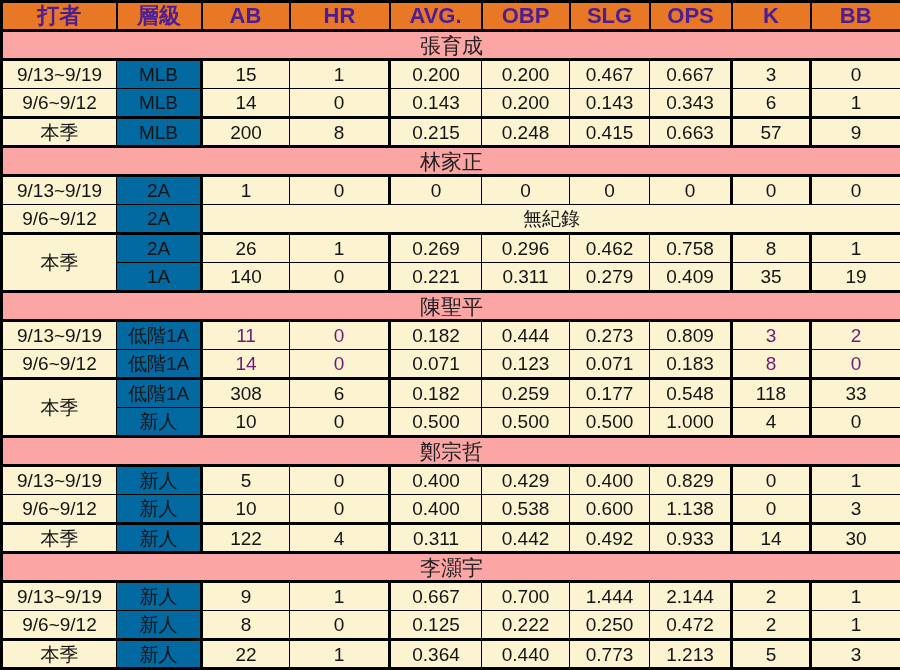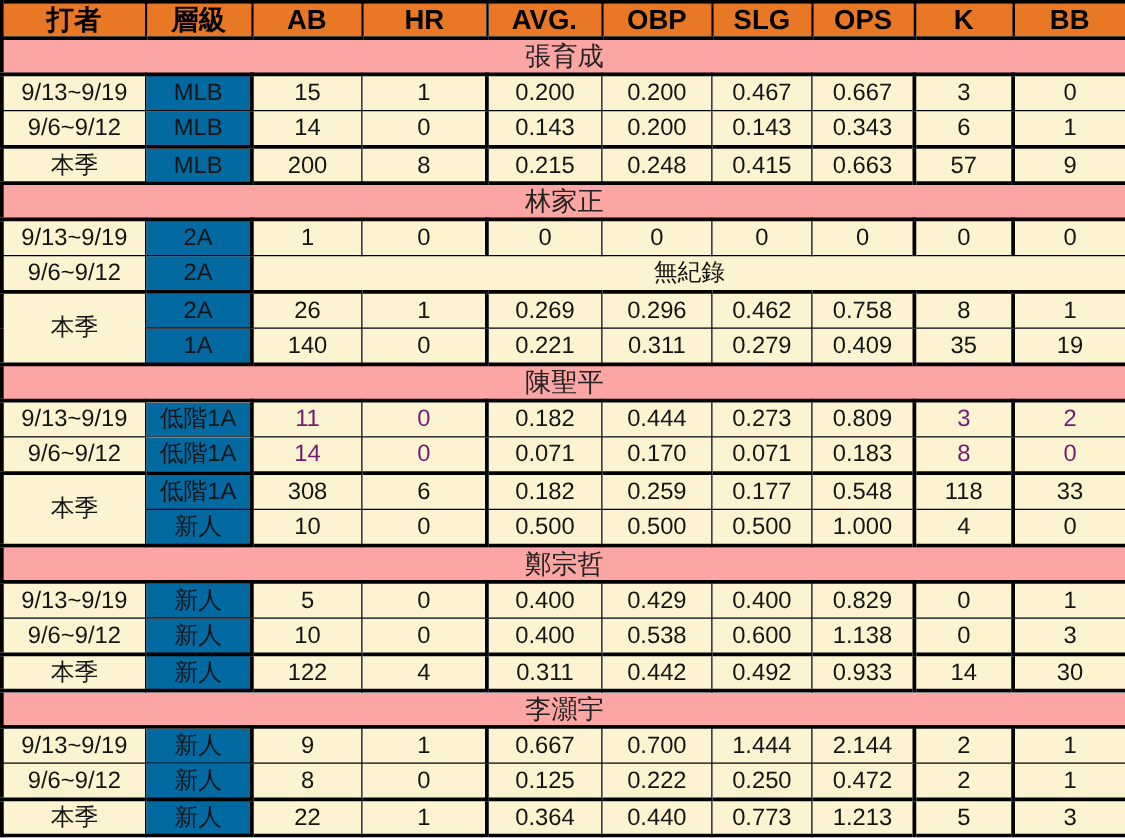--- a/index.html
+++ b/index.html
@@ -25,21 +25,21 @@
     vertical-align: middle;
     padding: 0;
     overflow: hidden;
     white-space: nowrap;
     font-size: 19px;
     color: #141414;
     line-height: 1;
   }
   thead th {
     background: #E97826;
-    color: #000000;
+    color: #4c1d95;
     font-weight: 700;
     font-size: 22px;
     border-left-width: 2px;
     border-bottom-width: 3px;
   }
   thead th:first-child { border-left-width: 3px; }
   tr.band td {
     background: #fca5a5;
     font-size: 21px;
     color: #222;
@@ -182,21 +182,21 @@
       <td class="cream">0.809</td>
       <td class="cream tl dim">3</td>
       <td class="cream tl dim">2</td>
     </tr>
     <tr>
       <td class="cream">9/6~9/12</td>
       <td class="pink">低階1A</td>
       <td class="cream tl dim">14</td>
       <td class="cream dim">0</td>
       <td class="cream tl">0.071</td>
-      <td class="cream">0.170</td>
+      <td class="cream">0.123</td>
       <td class="cream">0.071</td>
       <td class="cream">0.183</td>
       <td class="cream tl dim">8</td>
       <td class="cream tl dim">0</td>
     </tr>
     <tr class="season">
       <td class="cream" rowspan="2">本季</td>
       <td class="pink">低階1A</td>
       <td class="cream tl">308</td>
       <td class="cream">6</td>

